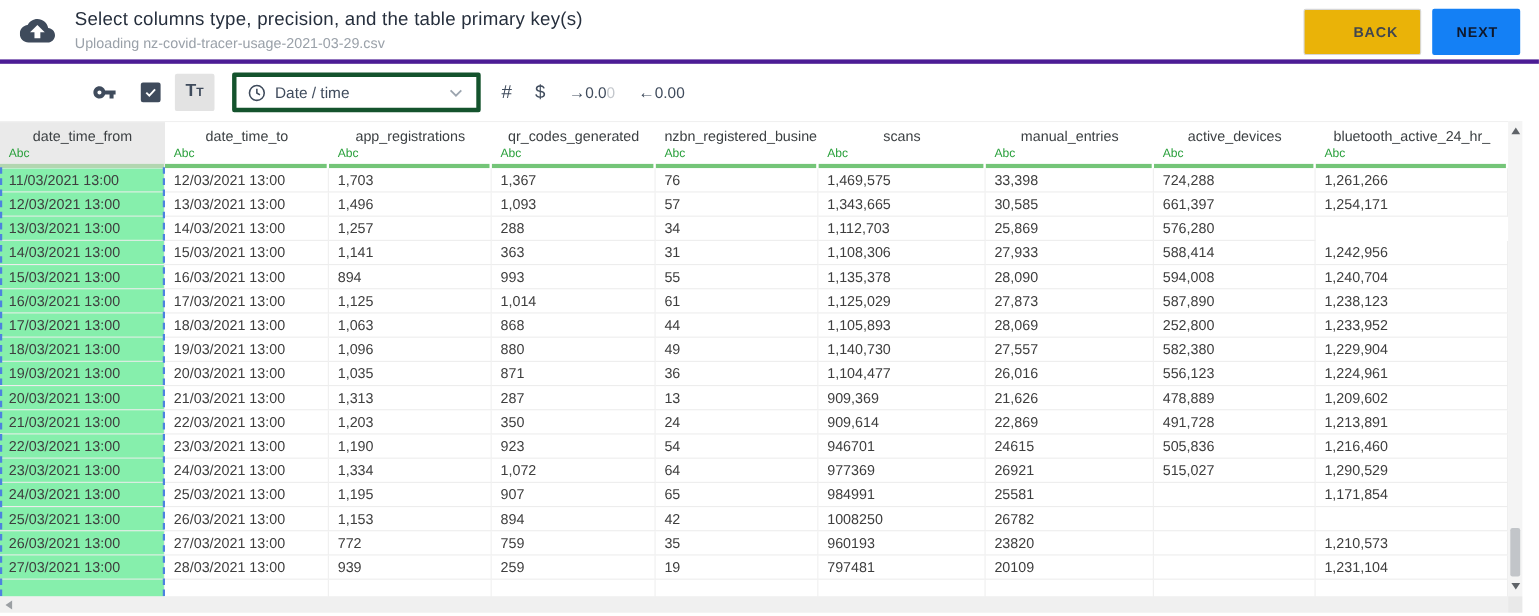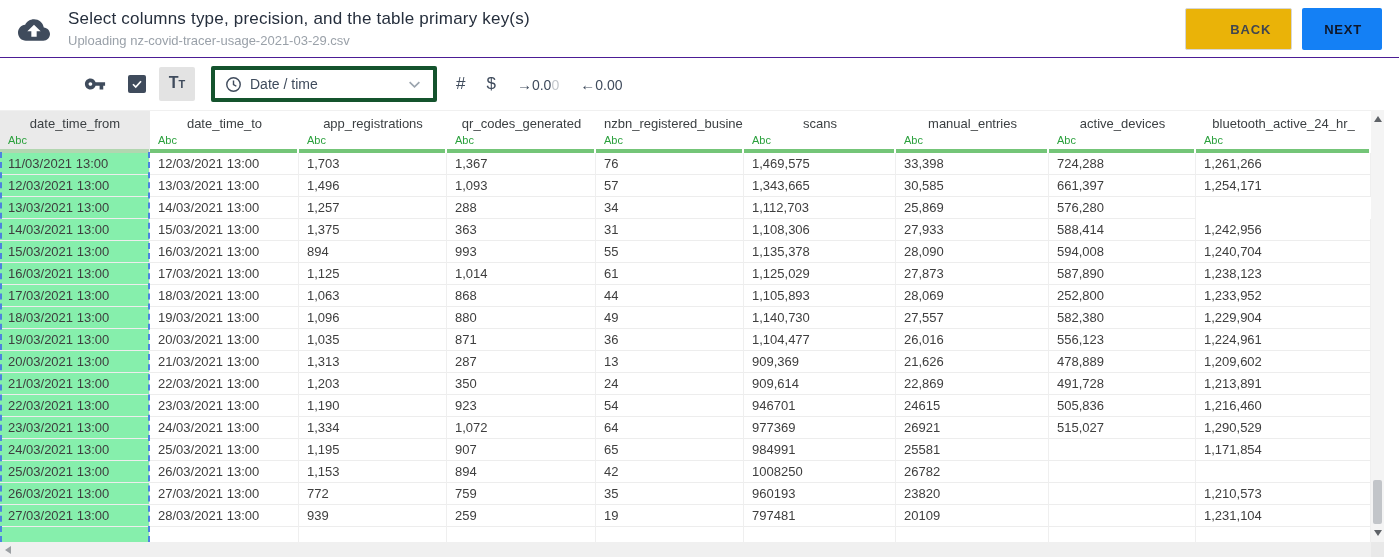--- a/index.html
+++ b/index.html
@@ -1,20 +1,20 @@
 <!DOCTYPE html>
 <html style="--blue: #1480f5; --green: #2aa03c; --bar: #74c578; --selblue: #4d82e0;"><head>
 <meta charset="utf-8">
 <style>
   * { box-sizing: border-box; margin: 0; padding: 0; }
   html,body { width:1399px; height:560px; overflow:hidden; background:#fff;
     font-family:"Liberation Sans", sans-serif; }
 
   
-  .hdr { height:58px; border-bottom:1px solid #4c1d95; display:flex; align-items:center;
+  .hdr { height:58px; border-bottom:4px solid #4c1d95; display:flex; align-items:center;
     padding:0 17px 0 18px; position:relative; }
   .cloud { width:32px; height:32px; color:#3f4b5c; flex:0 0 auto; margin-top:2px; }
   .titles { margin-left:18px; }
   .title { font-size:17px; color:#262f3d; letter-spacing:.2px; }
   .subtitle { font-size:13px; color:#9aa1a9; margin-top:4px; }
   .hdr-actions { position:absolute; right:17px; top:8px; display:flex; gap:10px; }
   .btn { height:42px; min-width:78px; padding:0 20px; font-size:13px; font-weight:bold;
     letter-spacing:.8px; border-radius:2px; cursor:pointer; font-family:inherit; }
   .btn-back { background:#eab308; border:1px solid #d6d6d6; color:#41464f;padding-left:44px; }
   .btn-next { background:var(--blue,#1480f5); border:none; color:#0f172a;padding-left:22px; }
@@ -193,21 +193,21 @@
         <div class="cell dcell">1,257</div>
         <div class="cell dcell">288</div>
         <div class="cell dcell">34</div>
         <div class="cell dcell">1,112,703</div>
         <div class="cell dcell">25,869</div>
         <div class="cell dcell">576,280</div>
       </div>
       <div class="trow drow">
         <div class="cell dcell sel">14/03/2021 13:00</div>
         <div class="cell dcell">15/03/2021 13:00</div>
-        <div class="cell dcell">1,375</div>
+        <div class="cell dcell">1,141</div>
         <div class="cell dcell">363</div>
         <div class="cell dcell">31</div>
         <div class="cell dcell">1,108,306</div>
         <div class="cell dcell">27,933</div>
         <div class="cell dcell">588,414</div>
         <div class="cell dcell">1,242,956</div>
       </div>
       <div class="trow drow">
         <div class="cell dcell sel">15/03/2021 13:00</div>
         <div class="cell dcell">16/03/2021 13:00</div>

